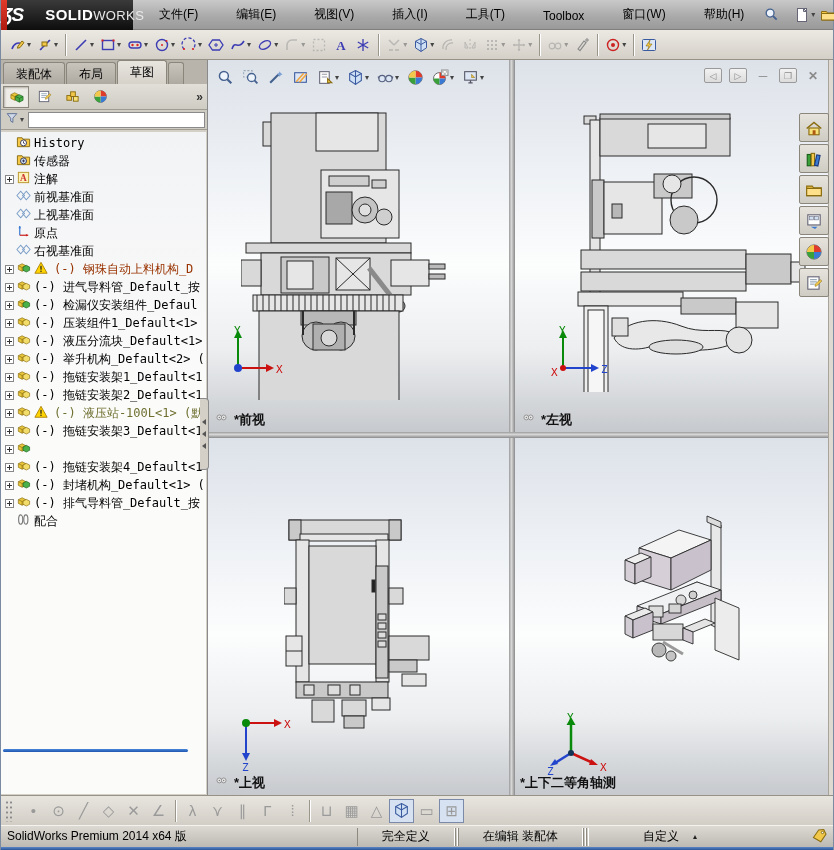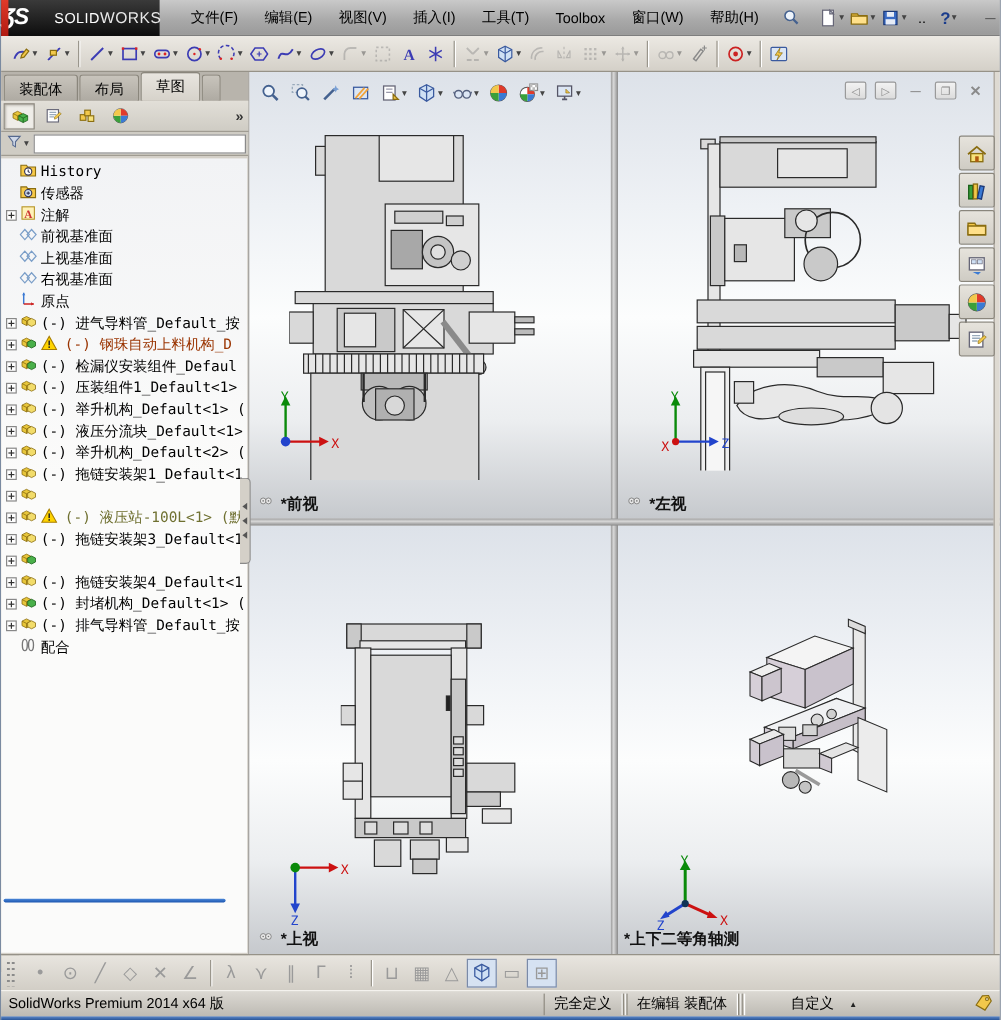--- a/index.html
+++ b/index.html
@@ -4,23 +4,23 @@
 <style>
   *{margin:0;padding:0;box-sizing:border-box}
   html,body{width:834px;height:850px;overflow:hidden;font-family:"Liberation Sans",sans-serif;font-size:12px;color:#000;background:#d4d0c8}
   #win{position:relative;width:834px;height:850px;border-left:1px solid #7a8aa0;border-right:1px solid #7a8aa0;background:#d4d0c8}
 
   
   #titlebar{position:absolute;left:0;top:0;width:100%;height:30px;background:linear-gradient(180deg,#c9c9c9,#a8a8a8 60%,#9a9a9a);border-bottom:1px solid #7e7e7e;display:flex;align-items:center}
   #redstrip{position:absolute;left:0;top:0;width:6px;height:30px;background:linear-gradient(180deg,#e03a2a,#b01a10)}
   #logo{height:30px;width:132px;background:linear-gradient(180deg,#3a3a3a,#0d0d0d);display:flex;align-items:center;color:#fff;gap:22px}
   #logo .l3s{font-style:italic;font-weight:bold;font-size:19px;letter-spacing:-1px}
-  #logo .lsolid{font-weight:normal;font-size:12px;letter-spacing:.4px}
+  #logo .lsolid{font-weight:bold;font-size:15px;letter-spacing:.4px}
   #logo .lworks{font-weight:normal;font-size:13px;letter-spacing:.4px;color:#e8e8e8}
-  #menubar{display:flex;align-items:center;margin-left:16px;gap:2px}
+  #menubar{display:flex;align-items:flex-end;margin-left:16px;gap:18px}
   .menu-item{padding:4px 10px;cursor:default;white-space:nowrap}
   #qa{display:flex;align-items:center;margin-left:10px;gap:1px}
   .tbtn{display:flex;align-items:center;justify-content:center;min-width:22px;height:24px;padding:0 1px;border:1px solid transparent}
   .dd{font-size:8px;color:#444;margin-left:1px}
   .winctl{display:flex;align-items:center;gap:8px;margin-left:14px;margin-right:10px;color:#555;font-weight:bold}
   .winctl .wbtn{width:20px;height:16px;display:flex;align-items:center;justify-content:center;font-size:12px}
   #searchbtn{margin-left:6px}
 
   
   #toolbar2{position:absolute;left:0;top:30px;width:100%;height:30px;background:linear-gradient(180deg,#ece9e3,#d4d0c8);border-bottom:1px solid #969288;display:flex;align-items:center;padding-left:6px}
@@ -85,21 +85,21 @@
   .tpbtn{width:30px;height:29px;background:linear-gradient(180deg,#e6e3dc,#cfccc4);border:1px solid #8a867c;border-radius:2px;display:flex;align-items:center;justify-content:center}
 
   
   #snapbar{position:absolute;left:0;bottom:25px;width:100%;height:30px;background:linear-gradient(180deg,#e8e5df,#d2cec6);border-top:1px solid #969288;display:flex;align-items:center;padding-left:4px}
   #grip{width:8px;height:22px;margin-right:8px;background-image:radial-gradient(circle,#8a8a8a 1px,transparent 1.2px);background-size:4px 5px}
   .snico{display:flex;align-items:center;justify-content:center;width:25px;height:24px;border:1px solid transparent;color:#9a9a9a;font-size:15px}
   .snico.pressed{border-color:#7a8aa8;background:#d6e2f2}
 
   
   #statusbar{position:absolute;left:0;bottom:3px;width:100%;height:22px;background:linear-gradient(180deg,#dcd9d3,#bdbab3);border-top:1px solid #f4f2ee;display:flex;align-items:center;padding:0 6px}
-  .sseg{border-left:1px solid #8e8a80;border-right:1px solid #fff;height:18px;display:flex;align-items:center;padding:0 8px;white-space:nowrap}
+  .sseg{border-left:1px solid #8e8a80;border-right:1px solid #fff;height:18px;display:flex;align-items:center;padding:0 24px;white-space:nowrap}
   .ssep{width:3px;height:18px;border-left:1px solid #8e8a80;border-right:1px solid #fff}
   #bluestrip{position:absolute;left:0;bottom:0;width:100%;height:3px;background:linear-gradient(180deg,#5a86c8,#2a5698)}
   #custom-arrow{font-size:8px;margin-left:14px;color:#222}
 </style>
 </head>
 <body>
 
 <div id="win">
 
   <div id="titlebar">
@@ -426,45 +426,34 @@
           <span class="sp"></span>
           <span><svg width="15" height="15" viewBox="0 0 16 16">
               <path d="M1 8l4-4.5L9 8 5 12.5z" fill="none" stroke="#7a9ec8" stroke-width="1.1"></path>
               <path d="M7 8l4-4.5L15 8l-4 4.5z" fill="none" stroke="#7a9ec8" stroke-width="1.1"></path>
             </svg></span>
           <span class="lbl">上视基准面</span>
         </div>
         <div class="trow">
           <span class="sp"></span>
           <span><svg width="15" height="15" viewBox="0 0 16 16">
-              <path d="M1 8l4-4.5L9 8 5 12.5z" fill="none" stroke="#7a9ec8" stroke-width="1.1"></path>
-              <path d="M7 8l4-4.5L15 8l-4 4.5z" fill="none" stroke="#7a9ec8" stroke-width="1.1"></path>
-            </svg></span>
-          <span class="lbl">右视基准面</span>
-        </div>
-        <div class="trow">
-          <span class="sp"></span>
-          <span><svg width="15" height="15" viewBox="0 0 16 16">
               <path d="M4 2v10" stroke="#3a7ad4" stroke-width="1.3"></path>
               <path d="M4 2l-1.4 2.4h2.8z" fill="#3a7ad4"></path>
               <path d="M4 12h9" stroke="#c22" stroke-width="1.3"></path>
               <path d="M13 12l-2.4-1.4v2.8z" fill="#c22"></path>
             </svg></span>
           <span class="lbl">原点</span>
         </div>
         <div class="trow">
-          <span class="plus"></span>
-          <span><svg width="15" height="15" viewBox="0 0 16 16">
-              <g>
-                <path d="M2.5 6l4-2 4 2v4l-4 2-4-2z" fill="#e8c63a" stroke="#8a6d10" stroke-width=".7"></path>
-                <path d="M2.5 6l4 2 4-2M6.5 8v4" fill="none" stroke="#8a6d10" stroke-width=".7"></path>
-                <path d="M7.5 7.5l3.5-1.8 3.5 1.8v3.5l-3.5 1.8-3.5-1.8z" fill="#f2dc6a" stroke="#8a6d10" stroke-width=".7"></path>
-              </g>
-            </svg></span>
-          <span class="lbl">(-) 进气导料管_Default_按</span>
+          <span class="sp"></span>
+          <span><svg width="15" height="15" viewBox="0 0 16 16">
+              <path d="M1 8l4-4.5L9 8 5 12.5z" fill="none" stroke="#7a9ec8" stroke-width="1.1"></path>
+              <path d="M7 8l4-4.5L15 8l-4 4.5z" fill="none" stroke="#7a9ec8" stroke-width="1.1"></path>
+            </svg></span>
+          <span class="lbl">右视基准面</span>
         </div>
         <div class="trow warn-red">
           <span class="plus"></span>
           <span><svg width="15" height="15" viewBox="0 0 16 16">
               <g>
                 <path d="M2.5 6l4-2 4 2v4l-4 2-4-2z" fill="#e8c63a" stroke="#8a6d10" stroke-width=".7"></path>
                 <path d="M2.5 6l4 2 4-2M6.5 8v4" fill="none" stroke="#8a6d10" stroke-width=".7"></path>
                 <path d="M7.5 7.5l3.5-1.8 3.5 1.8v3.5l-3.5 1.8-3.5-1.8z" fill="#4ab04a" stroke="#1a601a" stroke-width=".7"></path>
               </g>
             </svg></span>
@@ -474,20 +463,31 @@
               <rect x="7.3" y="11" width="1.4" height="1.5" fill="#222"></rect>
             </svg></span>
           <span class="lbl">(-) 钢珠自动上料机构_D</span>
         </div>
         <div class="trow">
           <span class="plus"></span>
           <span><svg width="15" height="15" viewBox="0 0 16 16">
               <g>
                 <path d="M2.5 6l4-2 4 2v4l-4 2-4-2z" fill="#e8c63a" stroke="#8a6d10" stroke-width=".7"></path>
                 <path d="M2.5 6l4 2 4-2M6.5 8v4" fill="none" stroke="#8a6d10" stroke-width=".7"></path>
+                <path d="M7.5 7.5l3.5-1.8 3.5 1.8v3.5l-3.5 1.8-3.5-1.8z" fill="#f2dc6a" stroke="#8a6d10" stroke-width=".7"></path>
+              </g>
+            </svg></span>
+          <span class="lbl">(-) 进气导料管_Default_按</span>
+        </div>
+        <div class="trow">
+          <span class="plus"></span>
+          <span><svg width="15" height="15" viewBox="0 0 16 16">
+              <g>
+                <path d="M2.5 6l4-2 4 2v4l-4 2-4-2z" fill="#e8c63a" stroke="#8a6d10" stroke-width=".7"></path>
+                <path d="M2.5 6l4 2 4-2M6.5 8v4" fill="none" stroke="#8a6d10" stroke-width=".7"></path>
                 <path d="M7.5 7.5l3.5-1.8 3.5 1.8v3.5l-3.5 1.8-3.5-1.8z" fill="#4ab04a" stroke="#1a601a" stroke-width=".7"></path>
               </g>
             </svg></span>
           <span class="lbl">(-) 检漏仪安装组件_Defaul</span>
         </div>
         <div class="trow">
           <span class="plus"></span>
           <span><svg width="15" height="15" viewBox="0 0 16 16">
               <g>
                 <path d="M2.5 6l4-2 4 2v4l-4 2-4-2z" fill="#e8c63a" stroke="#8a6d10" stroke-width=".7"></path>
@@ -499,64 +499,54 @@
         </div>
         <div class="trow">
           <span class="plus"></span>
           <span><svg width="15" height="15" viewBox="0 0 16 16">
               <g>
                 <path d="M2.5 6l4-2 4 2v4l-4 2-4-2z" fill="#e8c63a" stroke="#8a6d10" stroke-width=".7"></path>
                 <path d="M2.5 6l4 2 4-2M6.5 8v4" fill="none" stroke="#8a6d10" stroke-width=".7"></path>
                 <path d="M7.5 7.5l3.5-1.8 3.5 1.8v3.5l-3.5 1.8-3.5-1.8z" fill="#f2dc6a" stroke="#8a6d10" stroke-width=".7"></path>
               </g>
             </svg></span>
-          <span class="lbl">(-) 举升机构_Default&lt;1&gt; (</span>
+          <span class="lbl">(-) 液压分流块_Default&lt;1&gt;</span>
         </div>
         <div class="trow">
           <span class="plus"></span>
           <span><svg width="15" height="15" viewBox="0 0 16 16">
               <g>
                 <path d="M2.5 6l4-2 4 2v4l-4 2-4-2z" fill="#e8c63a" stroke="#8a6d10" stroke-width=".7"></path>
                 <path d="M2.5 6l4 2 4-2M6.5 8v4" fill="none" stroke="#8a6d10" stroke-width=".7"></path>
                 <path d="M7.5 7.5l3.5-1.8 3.5 1.8v3.5l-3.5 1.8-3.5-1.8z" fill="#f2dc6a" stroke="#8a6d10" stroke-width=".7"></path>
               </g>
             </svg></span>
-          <span class="lbl">(-) 液压分流块_Default&lt;1&gt;</span>
+          <span class="lbl">(-) 举升机构_Default&lt;2&gt; (</span>
         </div>
         <div class="trow">
           <span class="plus"></span>
           <span><svg width="15" height="15" viewBox="0 0 16 16">
               <g>
                 <path d="M2.5 6l4-2 4 2v4l-4 2-4-2z" fill="#e8c63a" stroke="#8a6d10" stroke-width=".7"></path>
                 <path d="M2.5 6l4 2 4-2M6.5 8v4" fill="none" stroke="#8a6d10" stroke-width=".7"></path>
                 <path d="M7.5 7.5l3.5-1.8 3.5 1.8v3.5l-3.5 1.8-3.5-1.8z" fill="#f2dc6a" stroke="#8a6d10" stroke-width=".7"></path>
               </g>
             </svg></span>
-          <span class="lbl">(-) 举升机构_Default&lt;2&gt; (</span>
+          <span class="lbl">(-) 拖链安装架1_Default&lt;1</span>
         </div>
         <div class="trow">
           <span class="plus"></span>
           <span><svg width="15" height="15" viewBox="0 0 16 16">
               <g>
                 <path d="M2.5 6l4-2 4 2v4l-4 2-4-2z" fill="#e8c63a" stroke="#8a6d10" stroke-width=".7"></path>
                 <path d="M2.5 6l4 2 4-2M6.5 8v4" fill="none" stroke="#8a6d10" stroke-width=".7"></path>
                 <path d="M7.5 7.5l3.5-1.8 3.5 1.8v3.5l-3.5 1.8-3.5-1.8z" fill="#f2dc6a" stroke="#8a6d10" stroke-width=".7"></path>
               </g>
             </svg></span>
-          <span class="lbl">(-) 拖链安装架1_Default&lt;1</span>
-        </div>
-        <div class="trow">
-          <span class="plus"></span>
-          <span><svg width="15" height="15" viewBox="0 0 16 16">
-              <g>
-                <path d="M2.5 6l4-2 4 2v4l-4 2-4-2z" fill="#e8c63a" stroke="#8a6d10" stroke-width=".7"></path>
-                <path d="M2.5 6l4 2 4-2M6.5 8v4" fill="none" stroke="#8a6d10" stroke-width=".7"></path>
-                <path d="M7.5 7.5l3.5-1.8 3.5 1.8v3.5l-3.5 1.8-3.5-1.8z" fill="#f2dc6a" stroke="#8a6d10" stroke-width=".7"></path>
-              </g>
-            </svg></span>
+          <span class="lbl">(-) 拖链安装架2_Default&lt;1</span>
         </div>
         <div class="trow warn-olive">
           <span class="plus"></span>
           <span><svg width="15" height="15" viewBox="0 0 16 16">
               <g>
                 <path d="M2.5 6l4-2 4 2v4l-4 2-4-2z" fill="#e8c63a" stroke="#8a6d10" stroke-width=".7"></path>
                 <path d="M2.5 6l4 2 4-2M6.5 8v4" fill="none" stroke="#8a6d10" stroke-width=".7"></path>
                 <path d="M7.5 7.5l3.5-1.8 3.5 1.8v3.5l-3.5 1.8-3.5-1.8z" fill="#f2dc6a" stroke="#8a6d10" stroke-width=".7"></path>
               </g>
             </svg></span>

